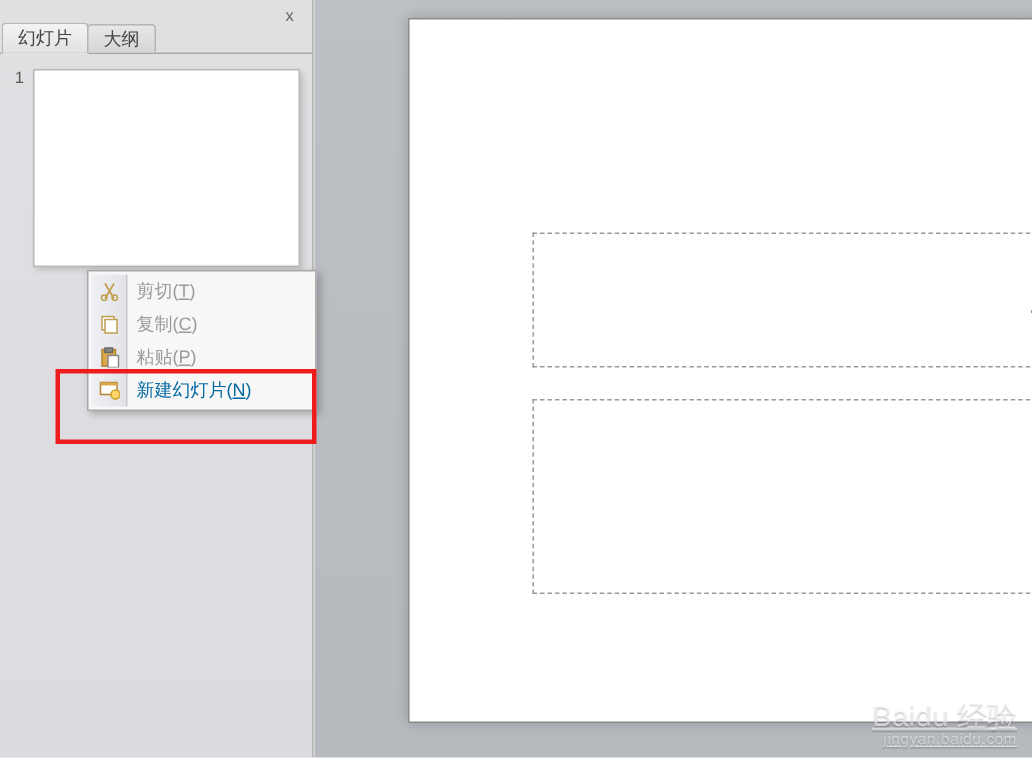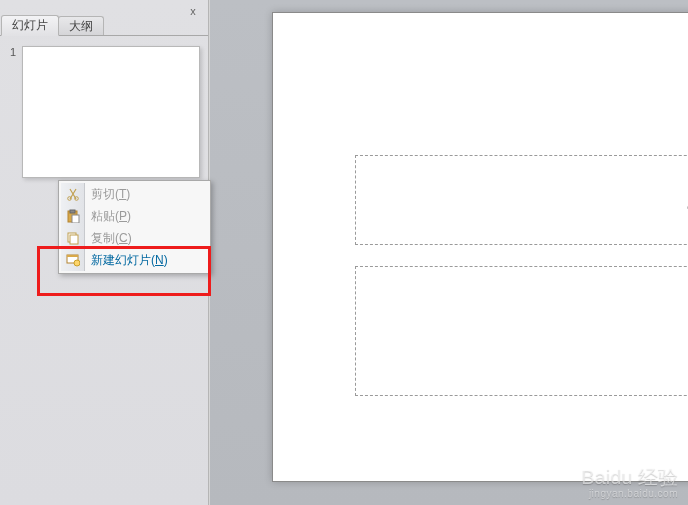--- a/index.html
+++ b/index.html
@@ -151,20 +151,21 @@
     .watermark {
       position: absolute;
       right: 10px; bottom: 6px;
       color: rgba(255,255,255,0.55);
       font-size: 20px;
       font-family: Arial;
       text-shadow: 0 1px 1px rgba(0,0,0,0.2);
       z-index: 50;
       pointer-events: none;
       text-align: right;
+      text-decoration: underline;
     }
     .watermark .sub { font-size: 10px; letter-spacing: 0.5px; display:block; margin-top:-3px; color: rgba(255,255,255,0.45); margin-left: 28px;}
   </style>
 </head>
 <body>
 
 <div class="sidebar-panel">
   <div class="tab-bar">
     <div class="tab active">
       <span>幻灯片</span>
@@ -194,36 +195,36 @@
           <circle cx="3.5" cy="11.5" r="1.8" fill="none" stroke="#c0a050"></circle>
           <circle cx="10.5" cy="11.5" r="1.8" fill="none" stroke="#c0a050"></circle>
         </svg>
     </span>
     <span class="menu-text"><span>剪切</span>(<u>T</u>)</span>
   </div>
 
   <div class="menu-item disabled">
     <span class="menu-icon">
       <svg width="14" height="14" viewBox="0 0 14 14">
+          <rect x="2" y="2" width="8" height="9" fill="#fff" stroke="#c0a050"></rect>
+          <rect x="4" y="4" width="8" height="9" fill="#fff" stroke="#c0a050"></rect>
+        </svg>
+    </span>
+    <span class="menu-text"><span>复制</span>(<u>C</u>)</span>
+  </div>
+
+  <div class="menu-item disabled">
+    <span class="menu-icon">
+      <svg width="14" height="14" viewBox="0 0 14 14">
           <rect x="2" y="2" width="9" height="11" fill="#d9a94a" stroke="#b38430"></rect>
           <rect x="4" y="1" width="5" height="3" fill="#888" stroke="#666"></rect>
           <rect x="6" y="6" width="7" height="8" fill="#fff" stroke="#888"></rect>
         </svg>
     </span>
     <span class="menu-text"><span>粘贴</span>(<u>P</u>)</span>
-  </div>
-
-  <div class="menu-item disabled">
-    <span class="menu-icon">
-      <svg width="14" height="14" viewBox="0 0 14 14">
-          <rect x="2" y="2" width="8" height="9" fill="#fff" stroke="#c0a050"></rect>
-          <rect x="4" y="4" width="8" height="9" fill="#fff" stroke="#c0a050"></rect>
-        </svg>
-    </span>
-    <span class="menu-text"><span>复制</span>(<u>C</u>)</span>
   </div>
 
   <div class="menu-item">
     <span class="menu-icon">
       <svg width="14" height="14" viewBox="0 0 14 14">
           <rect x="1" y="2" width="11" height="8" fill="#fff" stroke="#b38430"></rect>
           <rect x="1" y="2" width="11" height="2" fill="#d9a94a"></rect>
           <circle cx="11" cy="10" r="3" fill="#fdd56b" stroke="#caa02a"></circle>
         </svg>
     </span>

